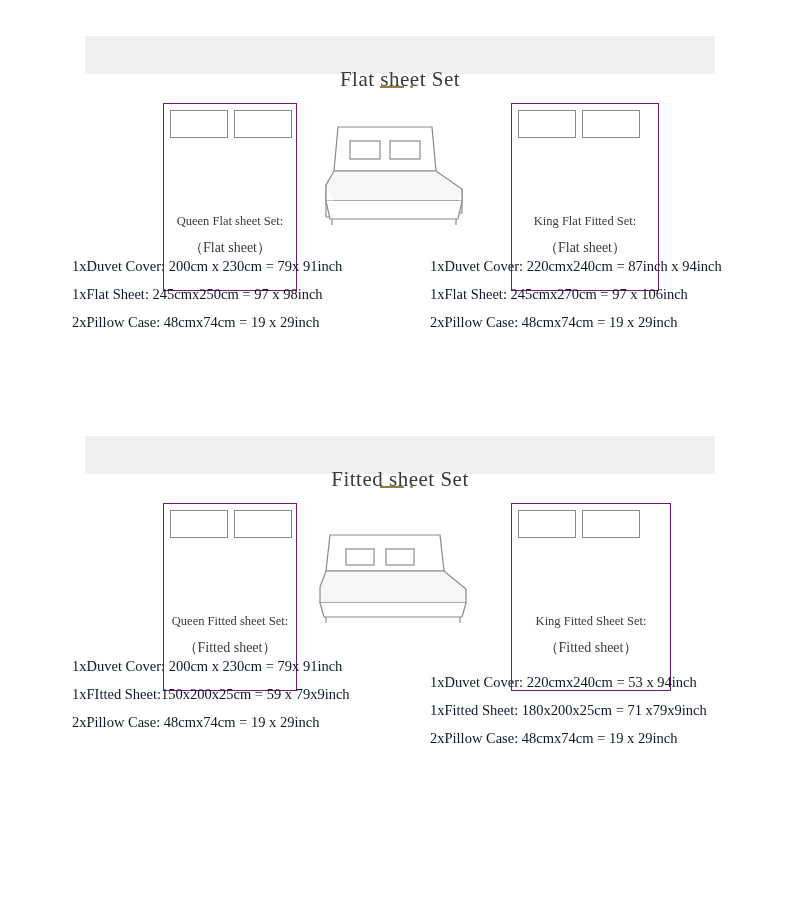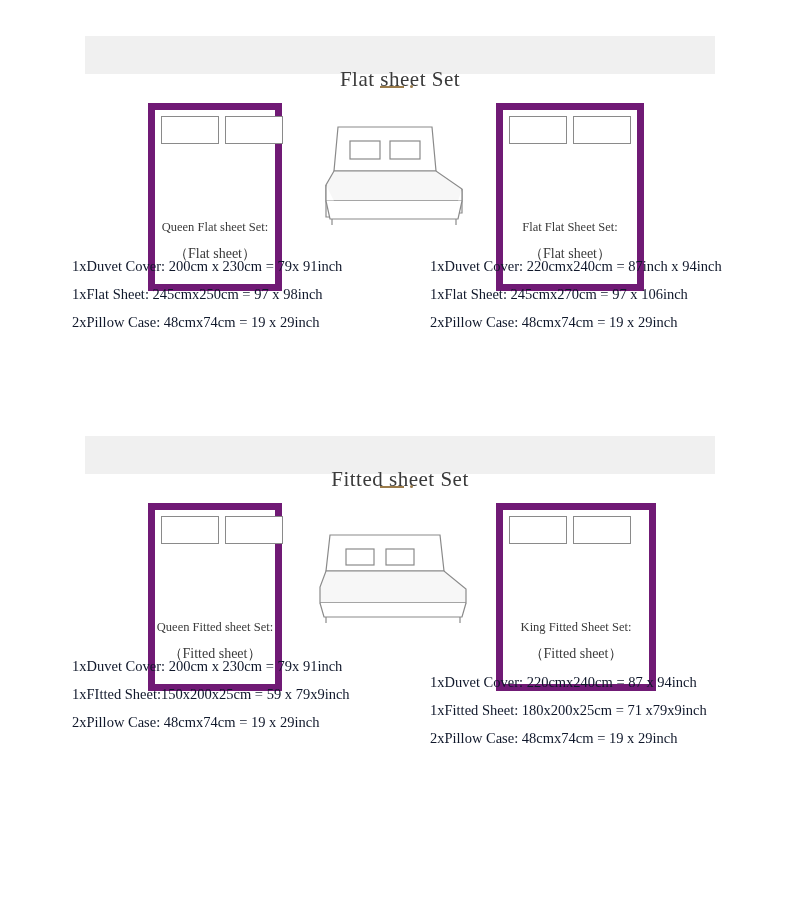--- a/index.html
+++ b/index.html
@@ -71,23 +71,24 @@
   
   .diagram-row {
     position: relative;
     height: 230px;
     margin-top: 12px;
   }
 
   
   .sheet {
     position: absolute;
-    border: 7px solid #701a75;
+    border: 1px solid #701a75;
     background: #ffffff;
     box-sizing: border-box;
+    margin-left: 15px;
   }
   .sheet .pillow {
     position: absolute;
     top: 6px;
     width: 58px;
     height: 28px;
     border: 1px solid #8a8a8a;
     background: #ffffff;
     box-sizing: border-box;
   }
@@ -166,21 +167,21 @@
           <rect x="78" y="28" width="30" height="18" fill="#ffffff"></rect>
 
           <path d="M20 106 L20 112"></path>
           <path d="M144 106 L144 112"></path>
         </svg>
       </div>
 
       <div class="sheet" style="left:496px; top:0px; width:148px; height:188px;">
         <div class="pillow left"></div>
         <div class="pillow right"></div>
-        <div class="sheet-label l1" style="top:110px;">Flat Flat Sheet Set:</div>
+        <div class="sheet-label l1" style="top:110px;">King Flat Fitted Set:</div>
         <div class="sheet-label l2" style="top:135px;">（Flat sheet）</div>
       </div>
     </div>
 
     <div class="specs" style="left:72px; top:222px;">
       <div class="line">1xDuvet Cover: 200cm x 230cm = 79x 91inch</div>
       <div class="line">1xFlat Sheet:   245cmx250cm = 97 x 98inch</div>
       <div class="line">2xPillow Case:  48cmx74cm = 19 x 29inch</div>
     </div>
 
@@ -231,19 +232,19 @@
       </div>
     </div>
 
     <div class="specs" style="left:72px; top:222px;">
       <div class="line">1xDuvet Cover: 200cm x 230cm = 79x 91inch</div>
       <div class="line">1xFItted Sheet:150x200x25cm = 59 x 79x9inch</div>
       <div class="line">2xPillow Case:  48cmx74cm = 19 x 29inch</div>
     </div>
 
     <div class="specs" style="left:430px; top:238px;">
-      <div class="line">1xDuvet Cover: 220cmx240cm = 87 x 94inch</div>
+      <div class="line">1xDuvet Cover: 220cmx240cm = 53 x 94inch</div>
       <div class="line">1xFitted Sheet: 180x200x25cm = 71 x79x9inch</div>
       <div class="line">2xPillow Case:  48cmx74cm    = 19 x 29inch</div>
     </div>
   </div>
 
 </div>
 
 </body></html>

